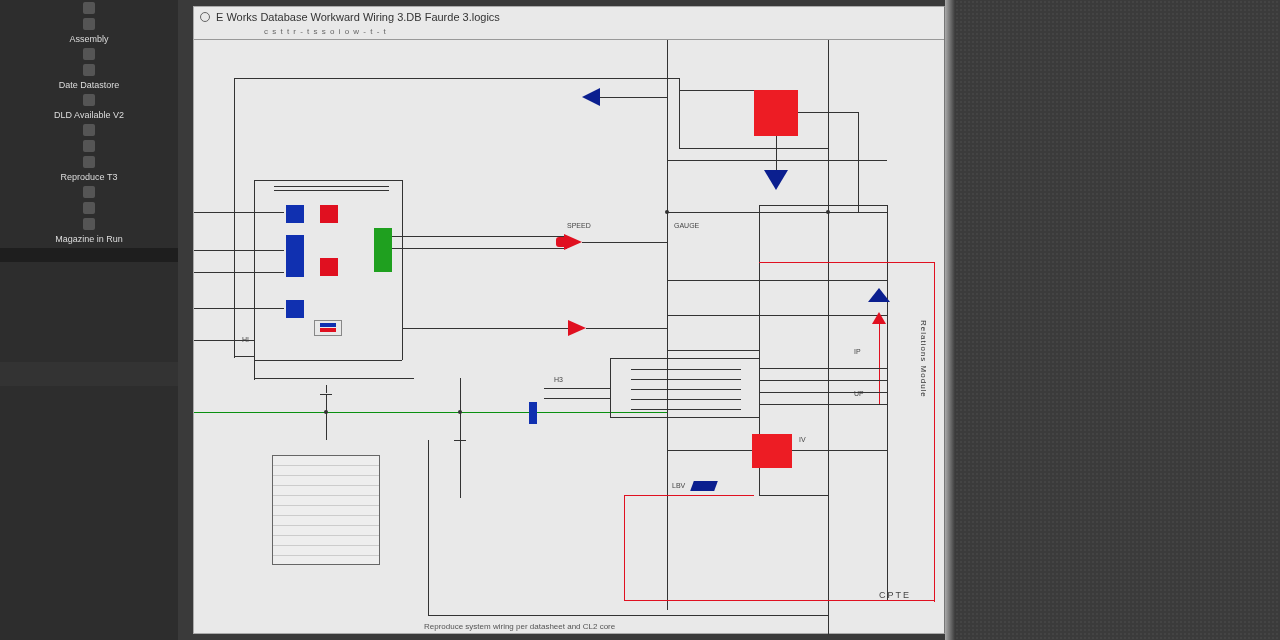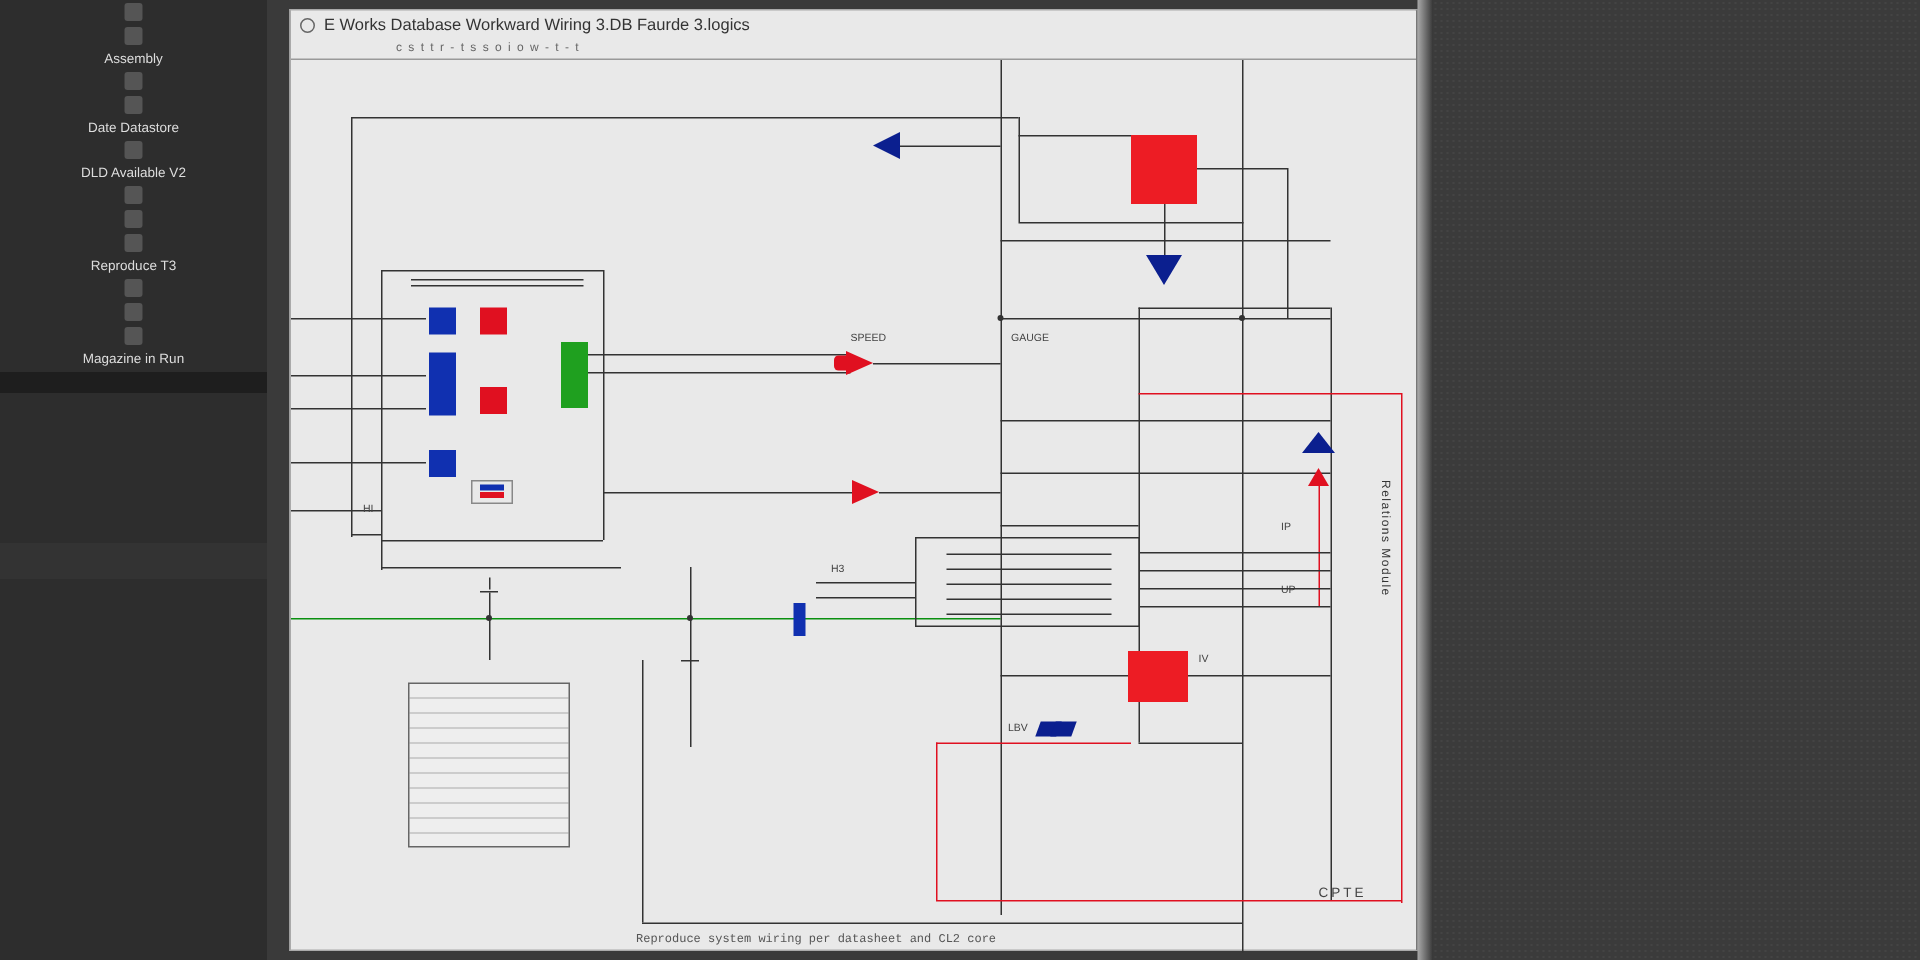--- a/index.html
+++ b/index.html
@@ -147,21 +147,20 @@
   position: absolute;
   writing-mode: vertical-rl;
   font-size: 8px;
   color: #333;
   letter-spacing: 1px;
 }
 .footer-text {
   position: absolute;
   font-size: 8px;
   color: #555;
-  font-family: Liberation Mono, monospace;
 }
 .right-dark {
   position: absolute;
   left: 955px; top: 0;
   width: 325px; height: 640px;
   background: #3b3b3b;
   background-image: radial-gradient(#444 1px, transparent 1px);
   background-size: 4px 4px;
 }
 .shadow-edge {

